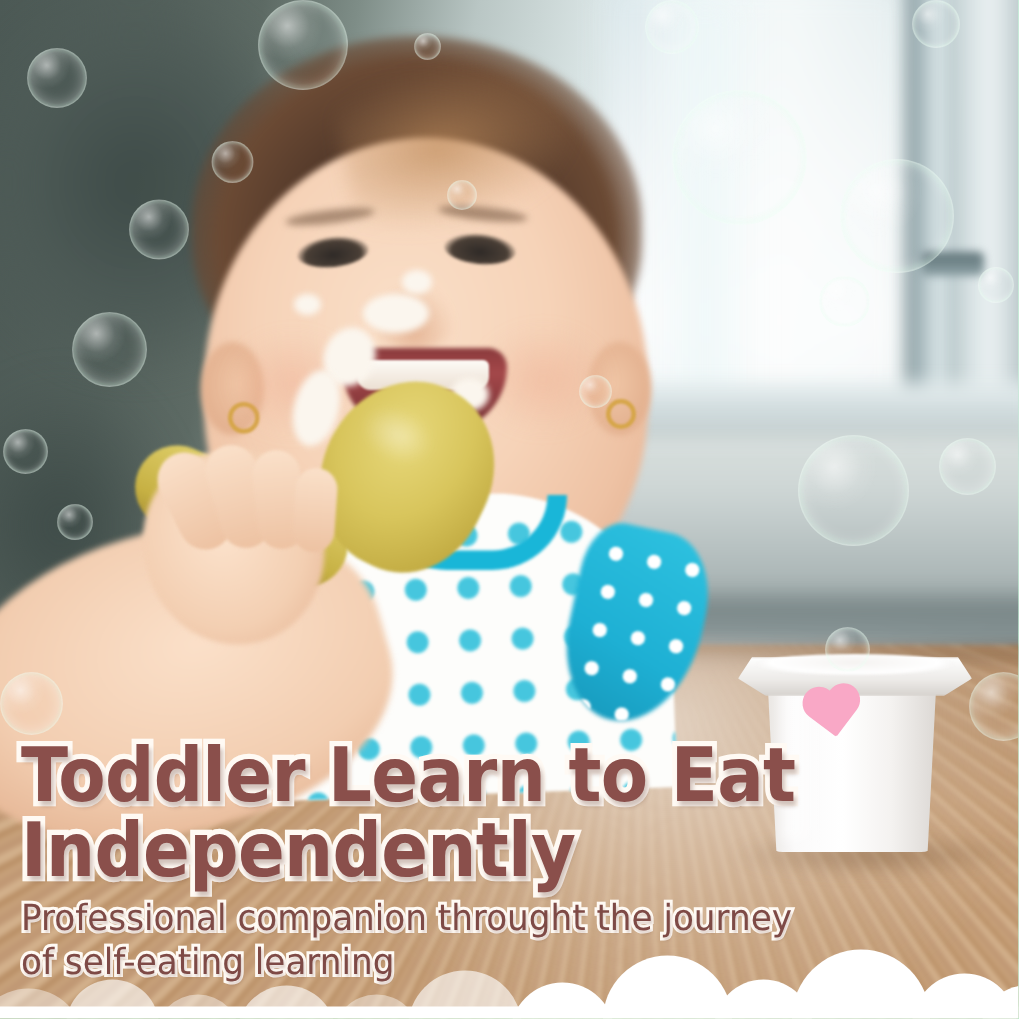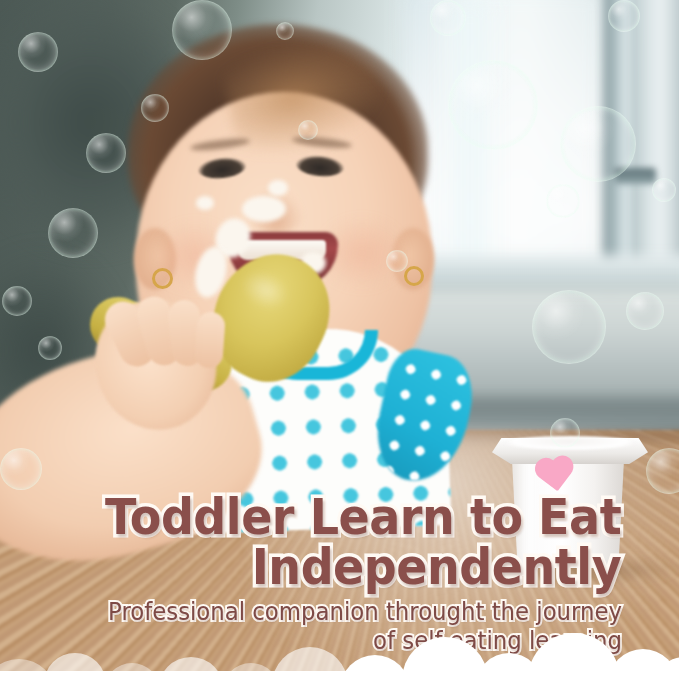--- a/index.html
+++ b/index.html
@@ -3,21 +3,20 @@
 <meta charset="utf-8">
 <style>
   html,body{margin:0;padding:0;background:#fff;}
   body{font-family:"DejaVu Sans",sans-serif;}
 
   .poster{
     position:relative;
     width:679px;height:679px;
     overflow:hidden;
     background:#86efac;
-    text-align:right;
   }
 
   
   .photo{position:absolute;inset:0;overflow:hidden;}
 
   
   .bg-wall{
     position:absolute;inset:0;
     background:
       linear-gradient(100deg,#4c5955 0%,#54615c 14%,#5d6a64 22%,#7e8d87 30%,#b9c6c4 40%,#d9e4e4 50%,#eaf2f2 60%,#dfe9ea 70%,#c9d6d8 80%,#aebbbd 90%,#93a1a4 100%);

